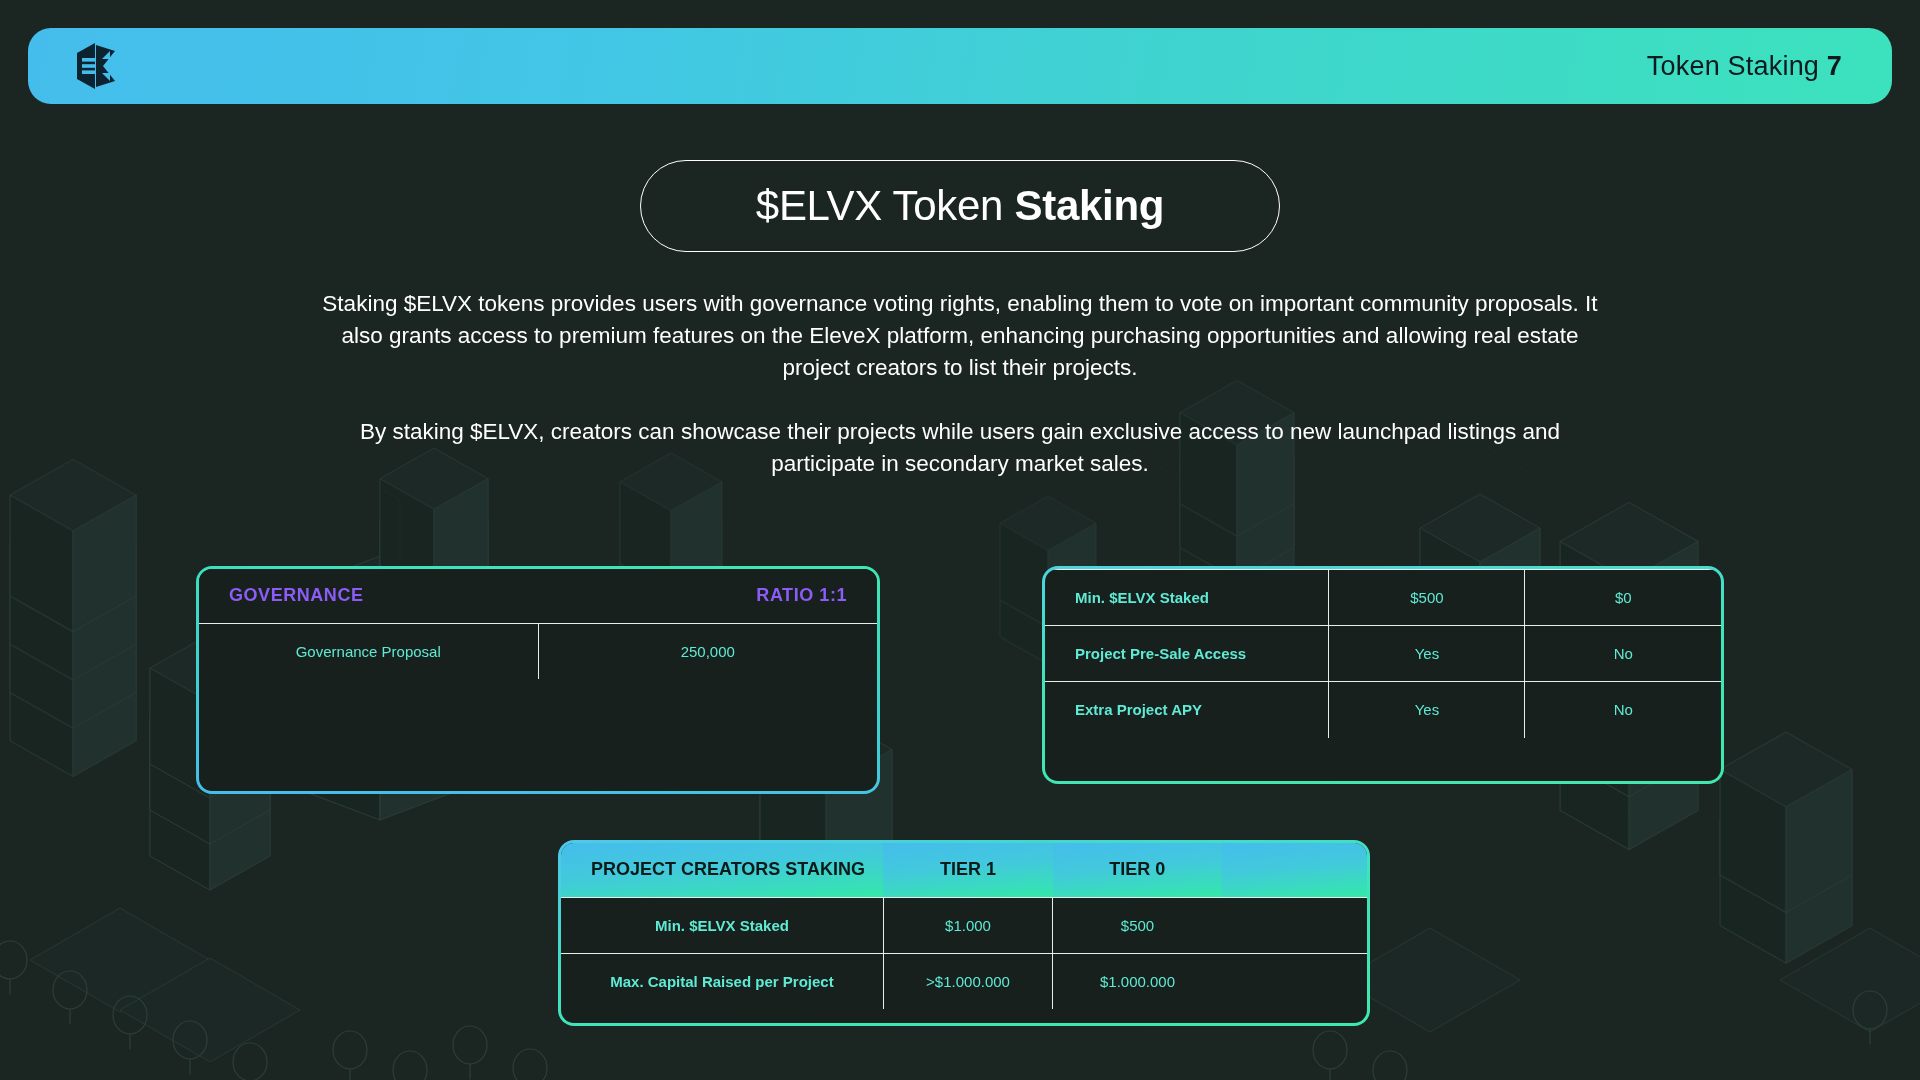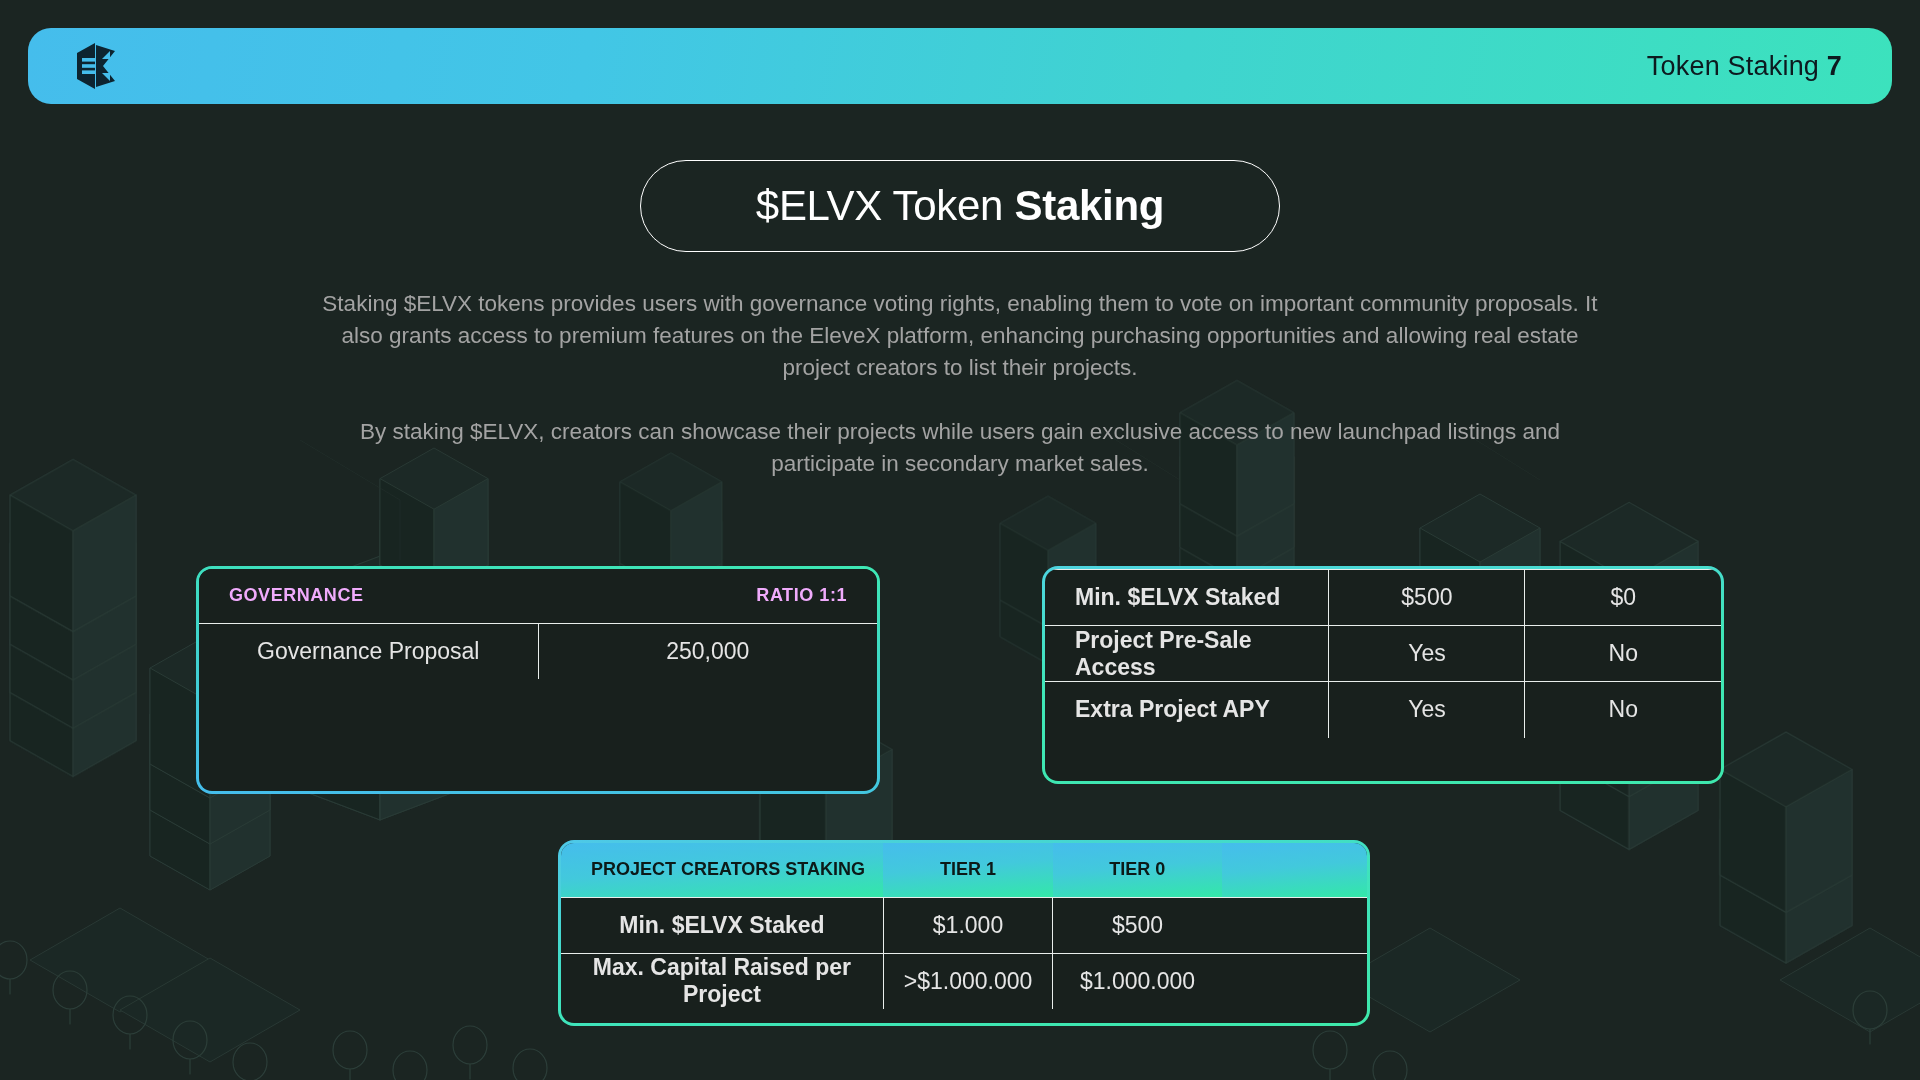--- a/index.html
+++ b/index.html
@@ -34,21 +34,21 @@
     position:absolute; left:640px; top:160px; width:640px; height:92px;
     border:1.6px solid #ffffff; border-radius:46px;
     display:flex; align-items:center; justify-content:center; z-index:5;
   }
   .title-pill .t{ font-size:42px; font-weight:400; letter-spacing:-.3px; white-space:nowrap;}
   .title-pill .t b{ font-weight:700; }
 
   
   .body-copy{
     position:absolute; left:320px; top:288px; width:1280px;
-    text-align:center; font-size:22.5px; line-height:32px; color:#a3a3a3; z-index:5;
+    text-align:center; font-size:22.5px; line-height:32px; color:#ffffff; z-index:5;
   }
   .body-copy p + p{ margin-top:32px; }
 
   
   .card{
     position:absolute; z-index:5;
     border-radius:16px;
     padding:3px;
   }
   .card-inner{
@@ -58,36 +58,36 @@
 
   
   .frame-gov  { background:linear-gradient(185deg,#3ee8b4 0%,#3ed9c6 35%,#45bdec 100%); }
   .frame-users{ background:linear-gradient(175deg,#4dd4e0 0%,#3fe6b8 45%,#3ee8ae 100%); }
   .frame-proj { background:linear-gradient(170deg,#4ec8e8 0%,#3fe3bd 50%,#3ee9ab 100%); }
 
   .tbl{ width:100%; border-collapse:collapse; table-layout:fixed; }
   .tbl td, .tbl th{ padding:0; }
 
   .cap-row td{
-    background:#18201d; color:#f0abfc; height:54px;
+    background:#18201d; color:#8b5cf6; height:54px;
     font-size:18px; font-weight:700; letter-spacing:.55px;
   }
   .cap-row .left { padding-left:30px; text-align:left; }
   .cap-row .right{ padding-right:30px; text-align:right; }
 
   .hdr-row td{
     height:54px; font-size:18px; font-weight:700; color:#0c1a18;
     background:linear-gradient(175deg,#45bdec 0%,#42c9dc 45%,#33e8a8 100%);
     text-align:center;
   }
   .hdr-row td.left { text-align:left; padding-left:30px; }
   .hdr-row td.right{ text-align:right; padding-right:30px; }
 
   .data-row td{
-    height:56px; font-size:23px; color:#e5e5e5; text-align:center;
+    height:56px; font-size:15px; color:#5eead4; text-align:center;
     border-top:1.6px solid #e9eeec; border-left:1.6px solid #e9eeec;
     background:transparent;
   }
   .data-row td:first-child{ border-left:none; }
   .data-row td.labelcell{ text-align:left; padding-left:30px; }
   .data-row td.labelcell-ctr{ text-align:center; }
   .bold-label{ font-weight:700; font-size:18px; }
 
   
   #card-governance{ left:196px;  top:566px;  width:684px;  height:228px; }

